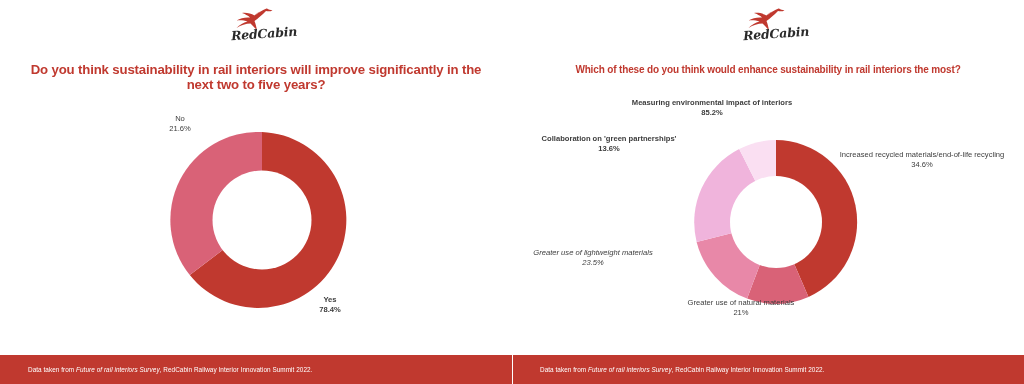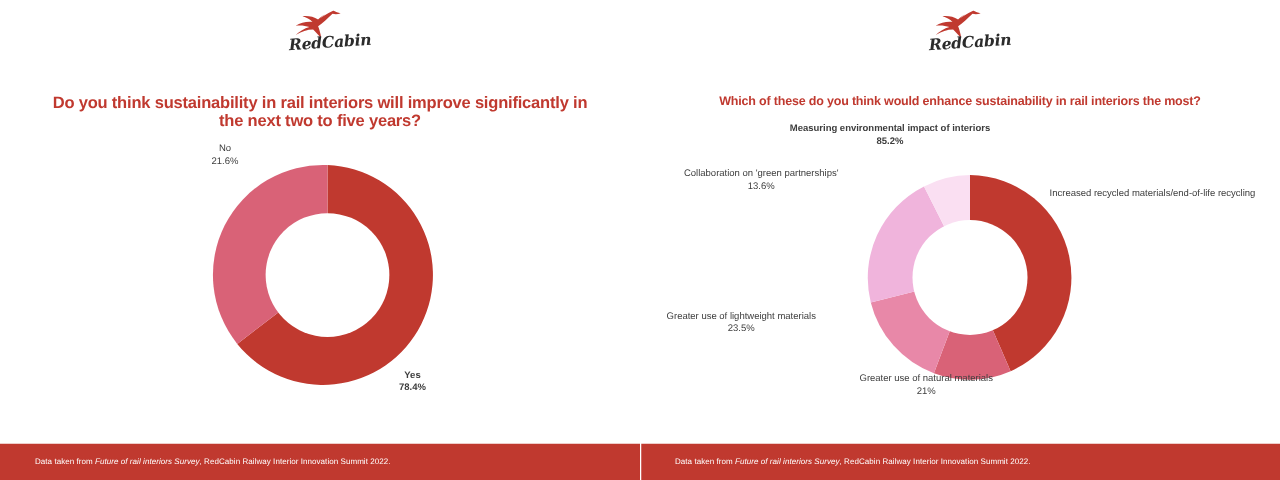--- a/index.html
+++ b/index.html
@@ -54,21 +54,21 @@
     margin-top:-6px;
     margin-left:16px;
     transform:rotate(-4deg);
   }
 
   
   .chart-title{
     position:absolute;
     left:28px;right:28px;
     top:62px;
-    margin:12px;
+    margin:0;
     text-align:center;
     color:#C0392F;
     font-family:"Liberation Sans", sans-serif;
     font-weight:700;
     font-size:13.2px;
     line-height:15px;
     letter-spacing:-0.15px;
   }
   .panel-right .chart-title{
     font-size:10px;
@@ -196,37 +196,38 @@
 
         <path d="M 78.2 45.1 A 82 82 0 0 1 115 36 L 115 118 Z" fill="#FADFF2"></path>
         <circle cx="115" cy="118" r="46" fill="#ffffff"></circle>
       </svg>
 
       <div class="label center" style="left:100px; top:2px; width:200px;font-weight:bold;">
         <span>Measuring environmental impact of interiors</span>
         <span class="pct">85.2%</span>
       </div>
 
-      <div class="label center" style="left:22px; top:38px; width:150px;">
+      <div class="label center" style="left:22px; top:38px; width:150px;font-weight:bold;">
         <span>Collaboration on 'green partnerships'</span>
         <span class="pct">13.6%</span>
       </div>
 
-      <div class="label center" style="left:2px; top:152px; width:158px;">
+      <div class="label center" style="left:2px; top:152px; width:158px;font-style:italic;">
         <span>Greater use of lightweight materials</span>
         <span class="pct">23.5%</span>
       </div>
 
       <div class="label center" style="left:154px; top:202px; width:150px;">
         <span>Greater use of natural materials</span>
         <span class="pct">21%</span>
       </div>
 
       <div class="label center" style="left:310px; top:54px; width:200px;">
         <span>Increased recycled materials/end-of-life recycling</span>
+        <span class="pct">34.6%</span>
       </div>
     </div>
 
     <div class="footer-bar">
       <div class="footer-text">
         <span>Data taken from </span><em>Future of rail interiors Survey</em><span>, RedCabin Railway Interior Innovation Summit 2022.</span>
       </div>
     </div>
   </section>
 

